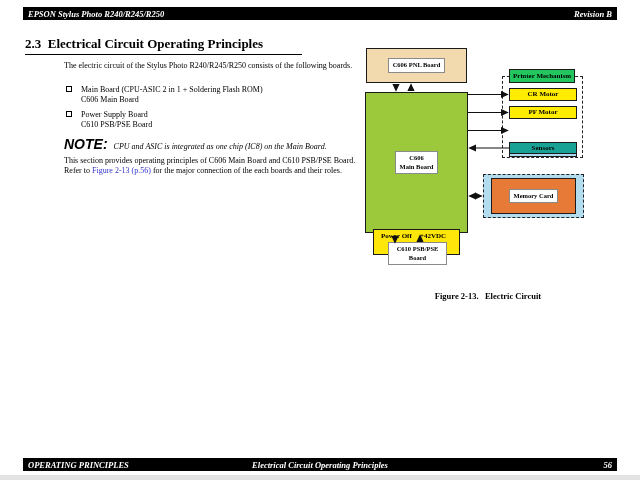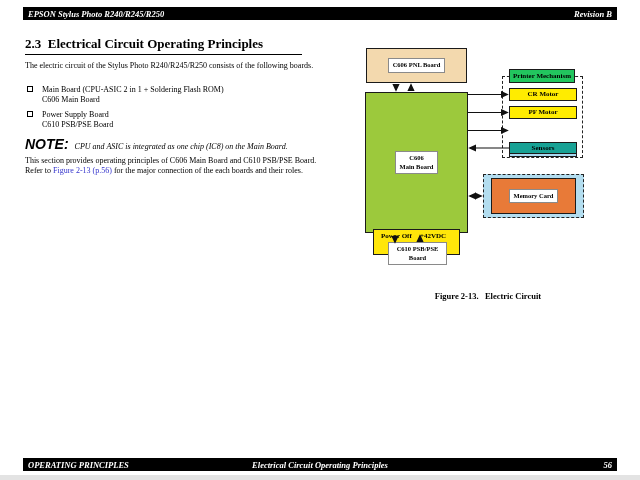--- a/index.html
+++ b/index.html
@@ -11,21 +11,21 @@
          color: #fff; font-size: 8.5px; font-weight: bold; font-style: italic;
          display: flex; align-items: center; justify-content: space-between; padding: 0 5px; }
   .bar-top { top: 7px; }
   .bar-bottom { top: 458px; }
   .bar-center { position: absolute; left: 0; right: 0; text-align: center; }
 
   
   .heading { position: absolute; left: 25px; top: 36px; font-size: 13px; font-weight: bold;
              white-space: pre; color: #000; }
   .heading-rule { position: absolute; left: 25px; top: 54px; width: 277px; height: 1px; background: #000; }
-  .body-text { font-size: 8px; line-height: 10px; color: #000; }
+  .body-text { font-size: 8px; line-height: 10px; color: #000; margin-left: 39px; }
   .intro { position: absolute; left: 25px; top: 61px; width: 298px; }
   .bullet { position: absolute; left: 27px; display: flex; }
   .bullet-1 { top: 85px; }
   .bullet-2 { top: 110px; }
   .checkbox { width: 6px; height: 6px; border: 1px solid #000; margin-top: 1px; flex: 0 0 auto; }
   .bullet-lines { margin-left: 9px; }
   .note { position: absolute; left: 25px; top: 139px; width: 315px; font-style: italic; }
   .note-label { font-family: "Liberation Sans", sans-serif; font-weight: bold; font-size: 14px; margin-right: 6px; }
   .para { position: absolute; left: 25px; top: 156px; width: 306px; }
   .link { text-decoration: none; cursor: pointer; }

